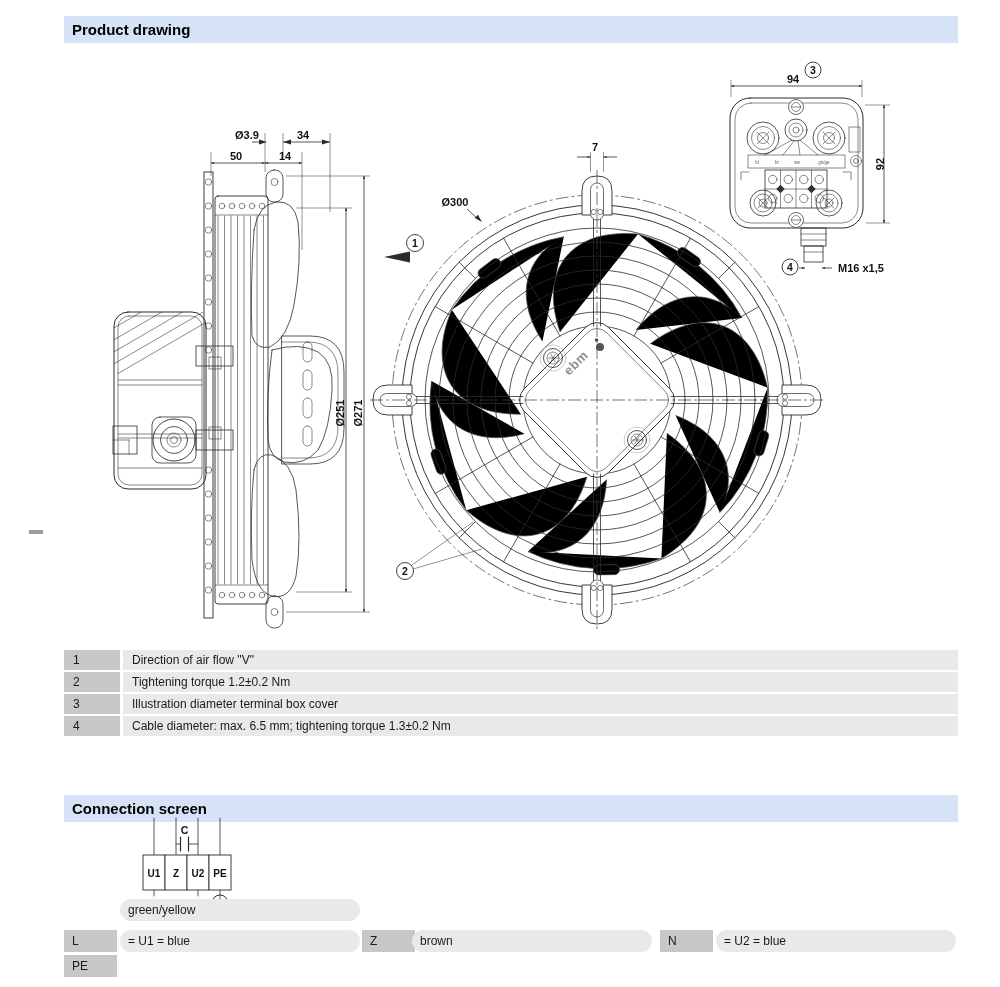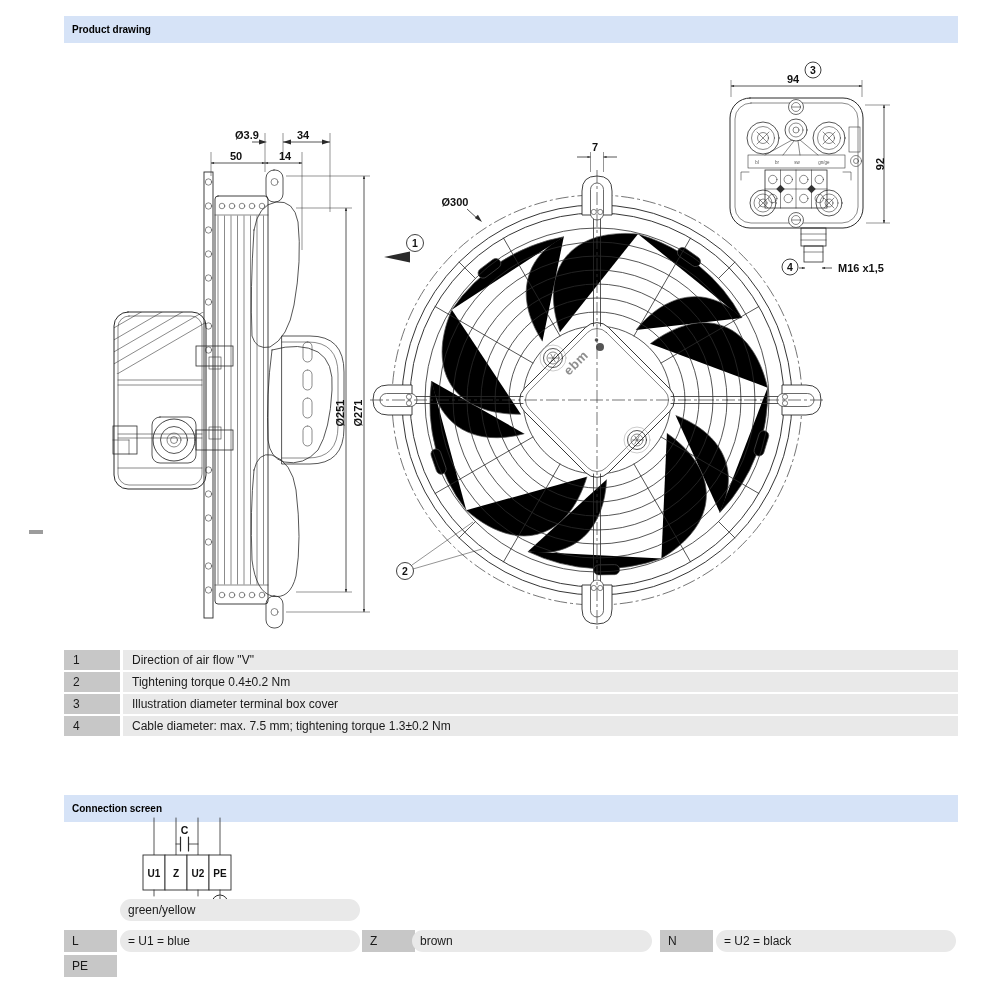--- a/index.html
+++ b/index.html
@@ -1,18 +1,18 @@
 <!DOCTYPE html>
 <html><head>
 <meta charset="utf-8">
 <style>
   html,body{margin:0;padding:0;background:#fff;}
   body{width:1000px;height:987px;position:relative;font-family:"Liberation Sans",sans-serif;color:#1a1a1a;overflow:hidden;}
   .section-header{position:absolute;left:64px;width:894px;height:27px;background:#d6e3f7;
-    font-size:10px;font-weight:bold;line-height:27px;padding-left:8px;box-sizing:border-box;color:#000;}
+    font-size:15px;font-weight:bold;line-height:27px;padding-left:8px;box-sizing:border-box;color:#000;}
   .note-row{position:absolute;left:64px;height:20px;font-size:12px;line-height:20px;}
   .note-no{position:absolute;left:0;top:0;width:56px;height:20px;background:#c7c7c7;padding-left:9px;box-sizing:border-box;}
   .note-text{position:absolute;left:59px;top:0;width:835px;height:20px;background:#e9e9e9;padding-left:9px;box-sizing:border-box;}
   .leg-cell{position:absolute;height:22px;font-size:12px;line-height:22px;padding-left:8px;box-sizing:border-box;}
   .leg-label{background:#c7c7c7;width:53px;}
   .leg-value{background:#e9e9e9;width:240px;border-radius:11px;}
   svg{position:absolute;}
   svg .draw{stroke:#2b2b2b;stroke-width:0.8;fill:none;stroke-linecap:round;}
   svg .thin{stroke-width:0.55;}
   svg .lt{stroke:#4f4f4f;stroke-width:0.65;}
@@ -368,29 +368,29 @@
   </g>
 </svg>
 
 <div>
   <div class="note-row" style="top:650px">
     <div class="note-no">1</div>
     <div class="note-text">Direction of air flow "V"</div>
   </div>
   <div class="note-row" style="top:672px">
     <div class="note-no">2</div>
-    <div class="note-text">Tightening torque 0.4±0.2 Nm</div>
+    <div class="note-text">Tightening torque 1.2±0.2 Nm</div>
   </div>
   <div class="note-row" style="top:694px">
     <div class="note-no">3</div>
     <div class="note-text">Illustration diameter terminal box cover</div>
   </div>
   <div class="note-row" style="top:716px">
     <div class="note-no">4</div>
-    <div class="note-text">Cable diameter: max. 7.5 mm; tightening torque 1.3±0.2 Nm</div>
+    <div class="note-text">Cable diameter: max. 6.5 mm; tightening torque 1.3±0.2 Nm</div>
   </div>
 </div>
 
 <div class="section-header" style="top:795px">Connection screen</div>
 
 <svg style="left:120px;top:808px" width="180" height="112" viewBox="120 808 180 112">
   <line x1="154" y1="818" x2="154" y2="855" class="draw"></line>
   <line x1="176" y1="818" x2="176" y2="855" class="draw"></line>
   <line x1="198" y1="818" x2="198" y2="855" class="draw"></line>
   <line x1="220" y1="818" x2="220" y2="855" class="draw"></line>
@@ -423,16 +423,16 @@
     <line x1="218.2" y1="909" x2="221.8" y2="909" class="draw"></line>
   </g>
 </svg>
 
 <div>
   <div class="leg-cell leg-label" style="left:64px;top:930px">L</div>
   <div class="leg-cell leg-value" style="left:120px;top:930px">= U1 = blue</div>
   <div class="leg-cell leg-label" style="left:362px;top:930px">Z</div>
   <div class="leg-cell leg-value" style="left:412px;top:930px">brown</div>
   <div class="leg-cell leg-label" style="left:660px;top:930px">N</div>
-  <div class="leg-cell leg-value" style="left:716px;top:930px">= U2 = black</div>
+  <div class="leg-cell leg-value" style="left:716px;top:930px">= U2 = blue</div>
   <div class="leg-cell leg-label" style="left:64px;top:955px">PE</div>
   <div class="leg-cell leg-value" style="left:120px;top:899px">green/yellow</div>
 </div>
 
 </body></html>

